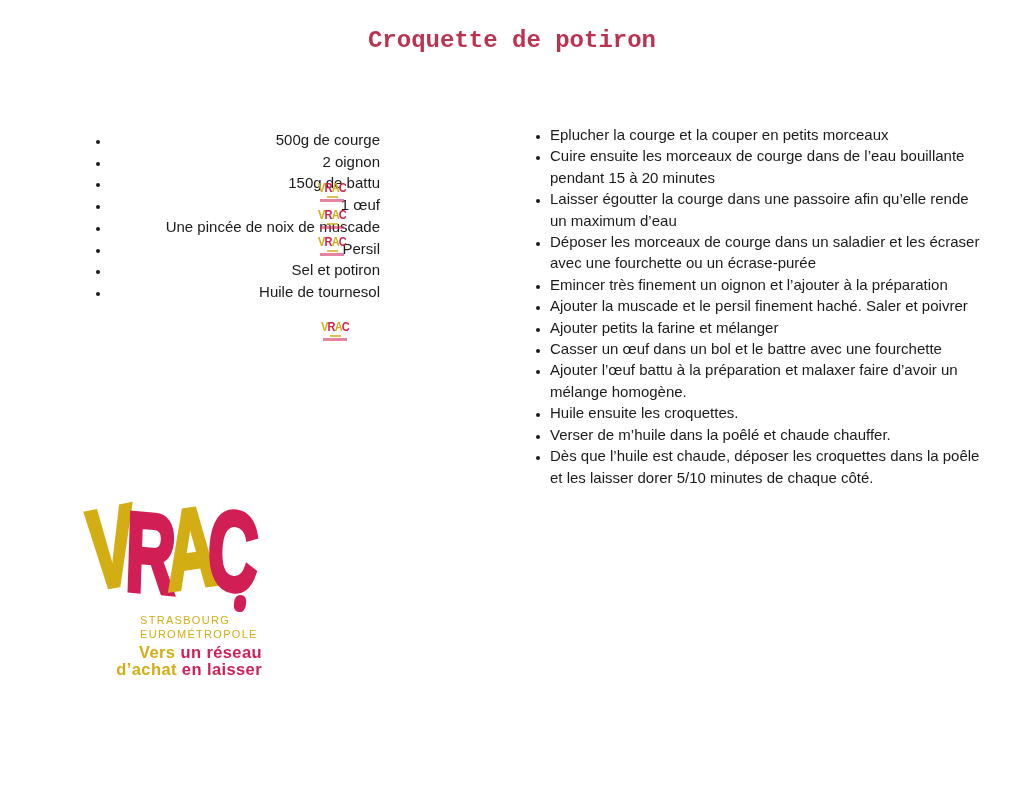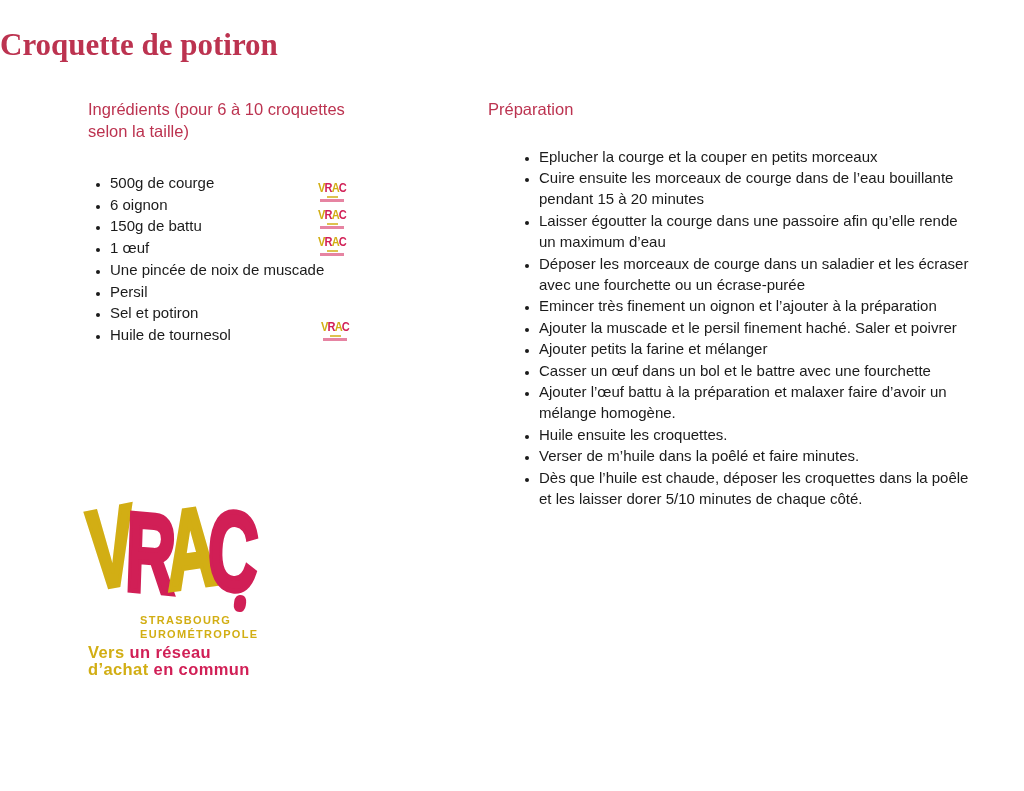--- a/index.html
+++ b/index.html
@@ -5,38 +5,38 @@
   * { margin:0; padding:0; box-sizing:border-box; }
   html,body { background:#ffffff; }
   .page {
     position:relative; width:1024px; height:791px; background:#fff;
     font-family:"Liberation Sans", sans-serif; color:var(--text,#1b1b1b);
     overflow:hidden;
   }
   
   .doc-title {
     position:absolute; top:27px; left:0; width:100%;
-    text-align:left;
-    font-family:Liberation Serif, serif;
-    font-weight:bold; font-size:31px;
+    text-align:center;
+    font-family:Liberation Mono, monospace;
+    font-weight:bold; font-size:24px;
     color:var(--accent,#bc3350);
   }
   
   .col-heading {
     font-size:16.5px; font-weight:400; line-height:21.5px;
     color:var(--accent,#bc3350);
   }
   
   .ingredients { position:absolute; left:88px; top:99px; width:292px; }
-  .ingredients ul { margin:30px 0 8px; padding-left:22px; list-style:disc; }
+  .ingredients ul { margin:30px 0 8px; padding-left:22px; list-style:disc;text-align:right; }
   .ingredients li { font-size:15px; line-height:21.7px; color:#1b1b1b; }
   .ingredients li::marker { color:#1b1b1b; font-size:12px; }
   
   .preparation { position:absolute; left:488px; top:99px; width:482px; }
-  .preparation ul { margin:25px 5px 0; padding-left:46px; list-style:disc; width:100%; }
+  .preparation ul { margin:25px 16px 0; padding-left:46px; list-style:disc; width:100%; }
   .preparation li { font-size:15px; line-height:21.4px; color:#1b1b1b; }
   .preparation li::marker { color:#1b1b1b; font-size:12px; }
   
   .vrac-logo { position:absolute; left:88px; top:500px; width:180px; }
   .logo-letters {
     position:relative; height:100px; white-space:nowrap;
     transform:scaleX(0.62); transform-origin:left top;
     font-weight:bold; font-size:112px; line-height:95px;
     -webkit-text-stroke:5px currentColor;
   }
@@ -45,25 +45,25 @@
   .L-r { color:var(--crimson,#d11f56); transform:rotate(3deg) translateY(6px); margin-left:-14px; }
   .L-a { color:var(--gold,#d2ae14); transform:rotate(-5deg) translateY(1px); margin-left:-16px; }
   .L-c { color:var(--crimson,#d11f56); transform:rotate(5deg) translateY(4px); margin-left:-12px; }
   .cedilla {
     position:absolute; left:146px; top:95px; width:12px; height:17px;
     background:var(--crimson,#d11f56); border-radius:5px/7px;
     transform:rotate(8deg);
   }
   .logo-org {
     margin:14px 0 0 52px;
-    font-size:11px; font-weight:bold; letter-spacing:1.3px;
+    font-size:11px; font-weight:normal; letter-spacing:1.3px;
     line-height:13.5px; color:var(--gold,#d2ae14);
   }
   .logo-tagline {
-    margin-top:3px; width:174px; 
+    margin-top:3px; width:174px; text-align:right;
     font-size:16.5px; font-weight:bold; letter-spacing:0.4px; line-height:16.5px;
     white-space:nowrap;
   }
   .gold-txt { color:var(--gold,#d2ae14); }
   .crimson-txt { color:var(--crimson,#d11f56); }
   
   .mini-logo { position:absolute; width:40px; text-align:center; }
   .mini-letters {
     font-weight:bold; font-size:13px; line-height:13px; letter-spacing:-1px;
     transform:scaleX(0.85); transform-origin:center top; white-space:nowrap;
@@ -72,47 +72,45 @@
   .mini-bar-2 { width:24px; height:3px; margin:0 auto; background:var(--crimson,#d11f56); opacity:.55; }
 </style>
 </head>
 <body>
 
 <div class="page">
 
   <h1 class="doc-title">Croquette de potiron</h1>
 
   <section class="ingredients">
-    <h2 class="col-heading">Ingrédients (pour 6 à 10 croquettes selon la taille)</h2>
     <ul>
       <li>500g de courge</li>
-      <li>6 oignon</li>
+      <li>2 oignon</li>
       <li>150g de battu</li>
       <li>1 œuf</li>
       <li>Une pincée de noix de muscade</li>
       <li>Persil</li>
       <li>Sel et potiron</li>
       <li>Huile de tournesol</li>
     </ul>
   </section>
 
   <section class="preparation">
-    <h2 class="col-heading">Préparation</h2>
     <ul>
       <li>Eplucher la courge et la couper en petits morceaux</li>
       <li>Cuire ensuite les morceaux de courge dans de l’eau bouillante pendant 15 à 20 minutes</li>
       <li>Laisser égoutter la courge dans une passoire afin qu’elle rende un maximum d’eau</li>
       <li>Déposer les morceaux de courge dans un saladier et les écraser avec une fourchette ou un écrase-purée</li>
       <li>Emincer très finement un oignon et l’ajouter à la préparation</li>
       <li>Ajouter la muscade et le persil finement haché. Saler et poivrer</li>
       <li>Ajouter petits la farine et mélanger</li>
       <li>Casser un œuf dans un bol et le battre avec une fourchette</li>
       <li>Ajouter l’œuf battu à la préparation et malaxer faire d’avoir un mélange homogène.</li>
       <li>Huile ensuite les croquettes.</li>
-      <li>Verser de m’huile dans la poêlé et faire minutes.</li>
+      <li>Verser de m’huile dans la poêlé et chaude chauffer.</li>
       <li>Dès que l’huile est chaude, déposer les croquettes dans la poêle et les laisser dorer 5/10 minutes de chaque côté.</li>
     </ul>
   </section>
 
   <div class="mini-logo" style="left:312px; top:181px;">
     <div class="mini-letters"><span class="gold-txt">V</span><span class="crimson-txt">R</span><span class="gold-txt">A</span><span class="crimson-txt">C</span></div>
     <div class="mini-bar-1"></div>
     <div class="mini-bar-2"></div>
   </div>
   <div class="mini-logo" style="left:312px; top:208px;">
@@ -135,17 +133,17 @@
     <div class="logo-letters">
       <span class="L L-v">V</span><span class="L L-r">R</span><span class="L L-a">A</span><span class="L L-c">C</span>
     </div>
     <span class="cedilla"></span>
     <div class="logo-org">
       <div>STRASBOURG</div>
       <div>EUROMÉTROPOLE</div>
     </div>
     <div class="logo-tagline">
       <div><span class="gold-txt">Vers</span> <span class="crimson-txt">un réseau</span></div>
-      <div><span class="gold-txt">d’achat</span> <span class="crimson-txt">en commun</span></div>
+      <div><span class="gold-txt">d’achat</span> <span class="crimson-txt">en laisser</span></div>
     </div>
   </div>
 
 </div>
 
 </body></html>

